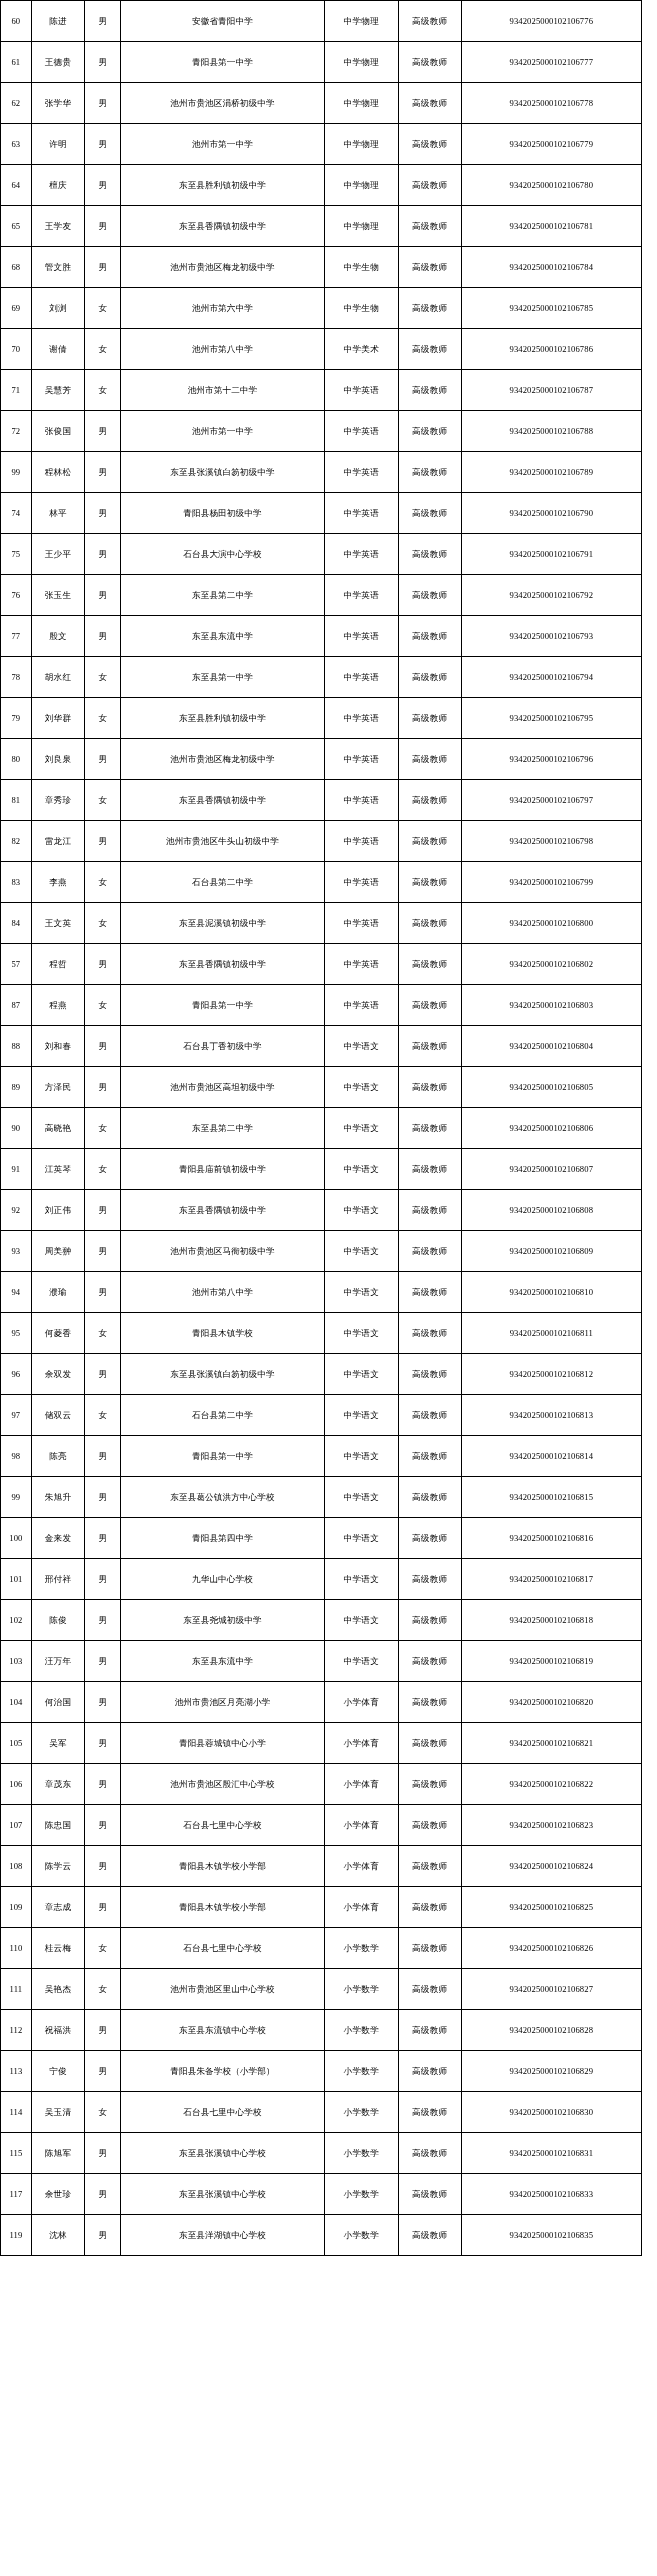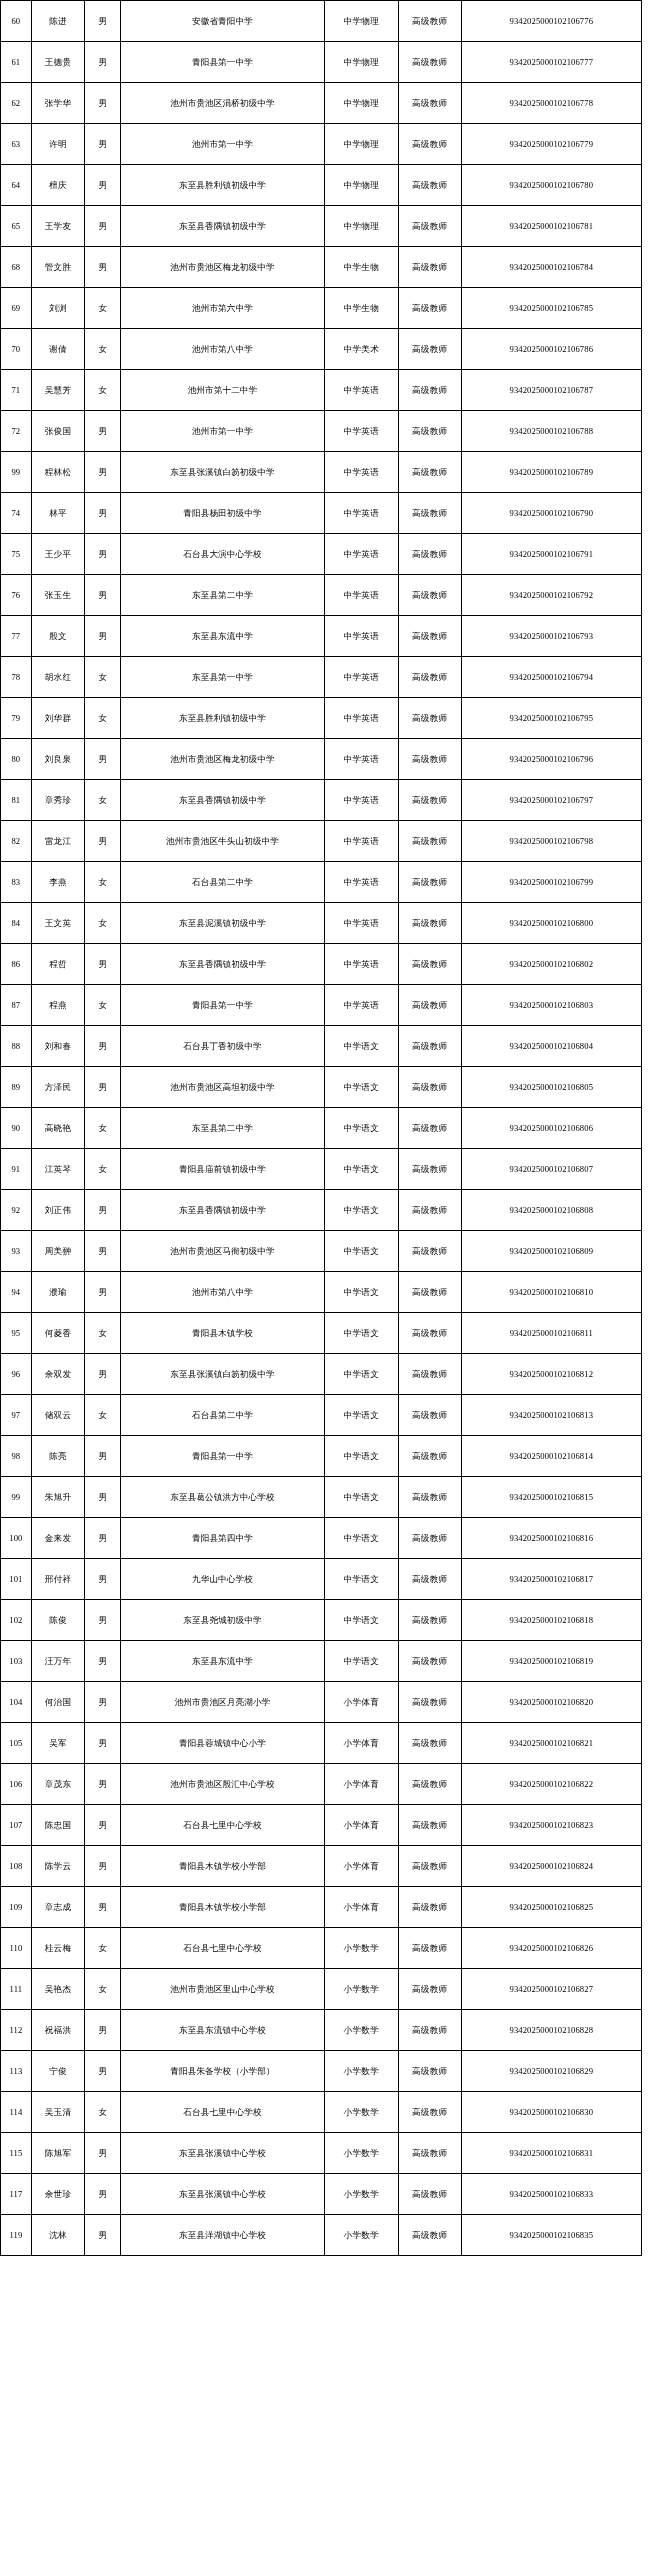--- a/index.html
+++ b/index.html
@@ -273,21 +273,21 @@
       <tr>
         <td class="seq">84</td>
         <td class="name">王文英</td>
         <td class="sex">女</td>
         <td class="school">东至县泥溪镇初级中学</td>
         <td class="subject">中学英语</td>
         <td class="title">高级教师</td>
         <td class="cert">9342025000102106800</td>
       </tr>
       <tr>
-        <td class="seq">86</td>
+        <td class="seq">57</td>
         <td class="name">程哲</td>
         <td class="sex">男</td>
         <td class="school">东至县香隅镇初级中学</td>
         <td class="subject">中学英语</td>
         <td class="title">高级教师</td>
         <td class="cert">9342025000102106802</td>
       </tr>
       <tr>
         <td class="seq">87</td>
         <td class="name">程燕</td>

